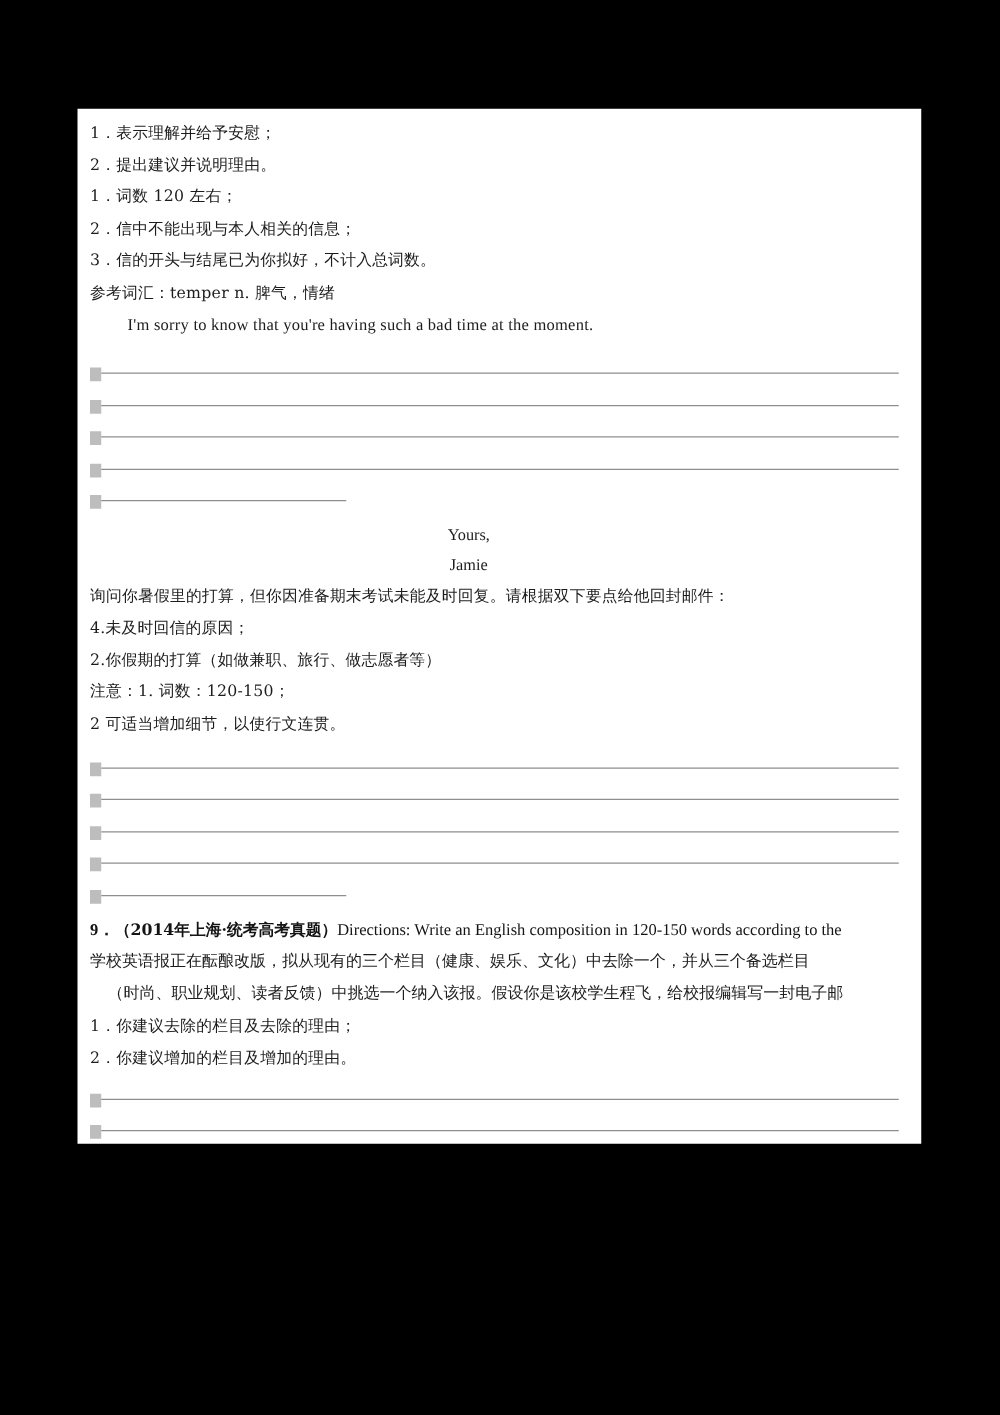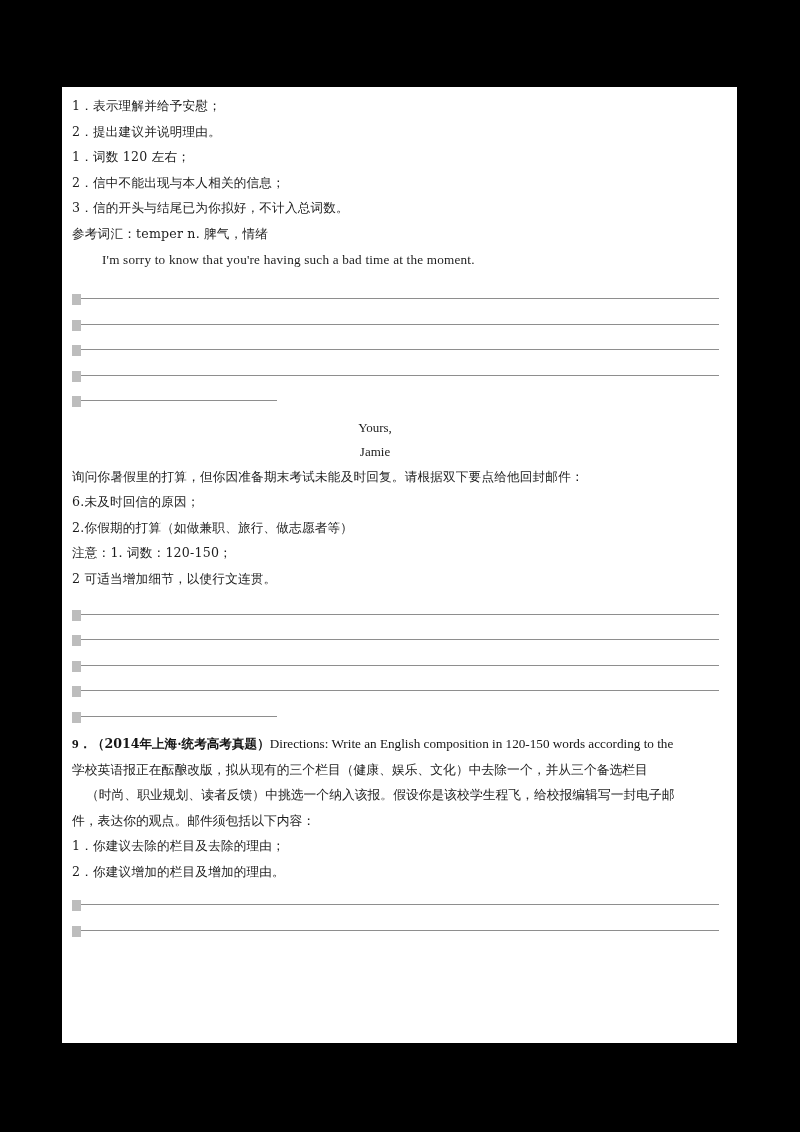--- a/index.html
+++ b/index.html
@@ -12,21 +12,21 @@
     height: 1132px;
     position: relative;
     font-family: "Liberation Serif", "DejaVu Serif", serif;
     overflow: hidden;
   }
   #page {
     position: absolute;
     left: 62px;
     top: 87px;
     width: 675px;
-    height: 956px;
+    height: 828px;
     background: #ffffff;
     box-sizing: border-box;
     padding: 6px 0 0 0;
     overflow: hidden;
   }
   .inner {
     position: relative;
     width: 100%;
     height: 100%;
     padding: 0 14px 0 10px;
@@ -119,21 +119,21 @@
       <div class="wline">
         <span class="marker"></span>
         <span class="rule short"></span>
       </div>
     </div>
 
     <div class="sig">Yours,</div>
     <div class="sig">Jamie</div>
 
     <div class="ln cn">询问你暑假里的打算，但你因准备期末考试未能及时回复。请根据双下要点给他回封邮件：</div>
-    <div class="ln cn">6.未及时回信的原因；</div>
+    <div class="ln cn">4.未及时回信的原因；</div>
     <div class="ln cn">2.你假期的打算（如做兼职、旅行、做志愿者等）</div>
     <div class="ln cn">注意：1. 词数：120-150；</div>
     <div class="ln cn">2 可适当增加细节，以使行文连贯。</div>
 
     <div class="spacer-b"></div>
 
     <div class="lines">
       <div class="wline">
         <span class="marker"></span>
         <span class="rule full"></span>
@@ -154,21 +154,20 @@
         <span class="marker"></span>
         <span class="rule short"></span>
       </div>
     </div>
 
     <div class="qhead">
       <span class="bold">9．</span><span class="bold cn">（2014年上海·统考高考真题）</span><span>Directions: Write an English composition in 120-150 words according to the</span>
     </div>
     <div class="para cn">学校英语报正在酝酿改版，拟从现有的三个栏目（健康、娱乐、文化）中去除一个，并从三个备选栏目</div>
     <div class="para cn indent-2">（时尚、职业规划、读者反馈）中挑选一个纳入该报。假设你是该校学生程飞，给校报编辑写一封电子邮</div>
-    <div class="para cn">件，表达你的观点。邮件须包括以下内容：</div>
     <div class="ln cn">1．你建议去除的栏目及去除的理由；</div>
     <div class="ln cn">2．你建议增加的栏目及增加的理由。</div>
 
     <div class="spacer-c"></div>
 
     <div class="lines">
       <div class="wline">
         <span class="marker"></span>
         <span class="rule full"></span>
       </div>

